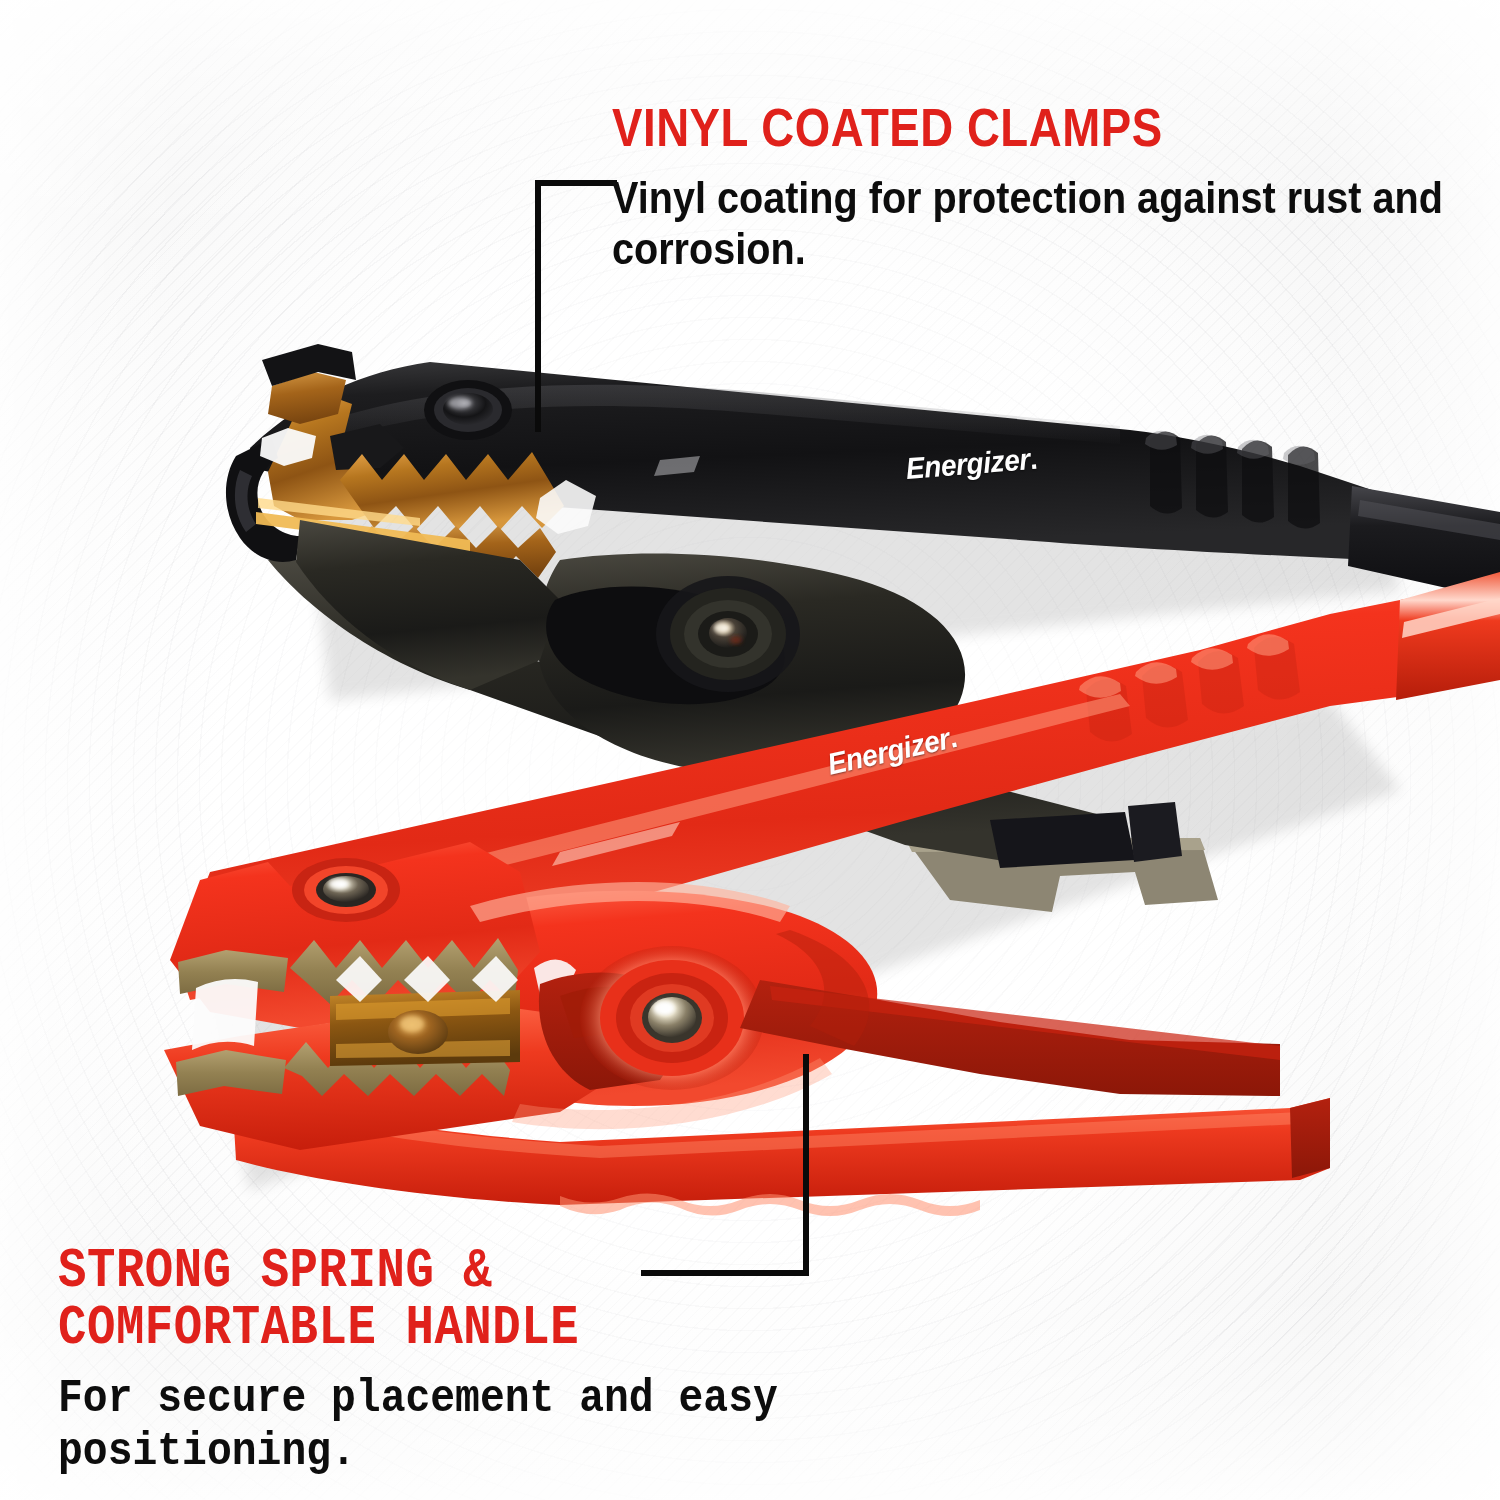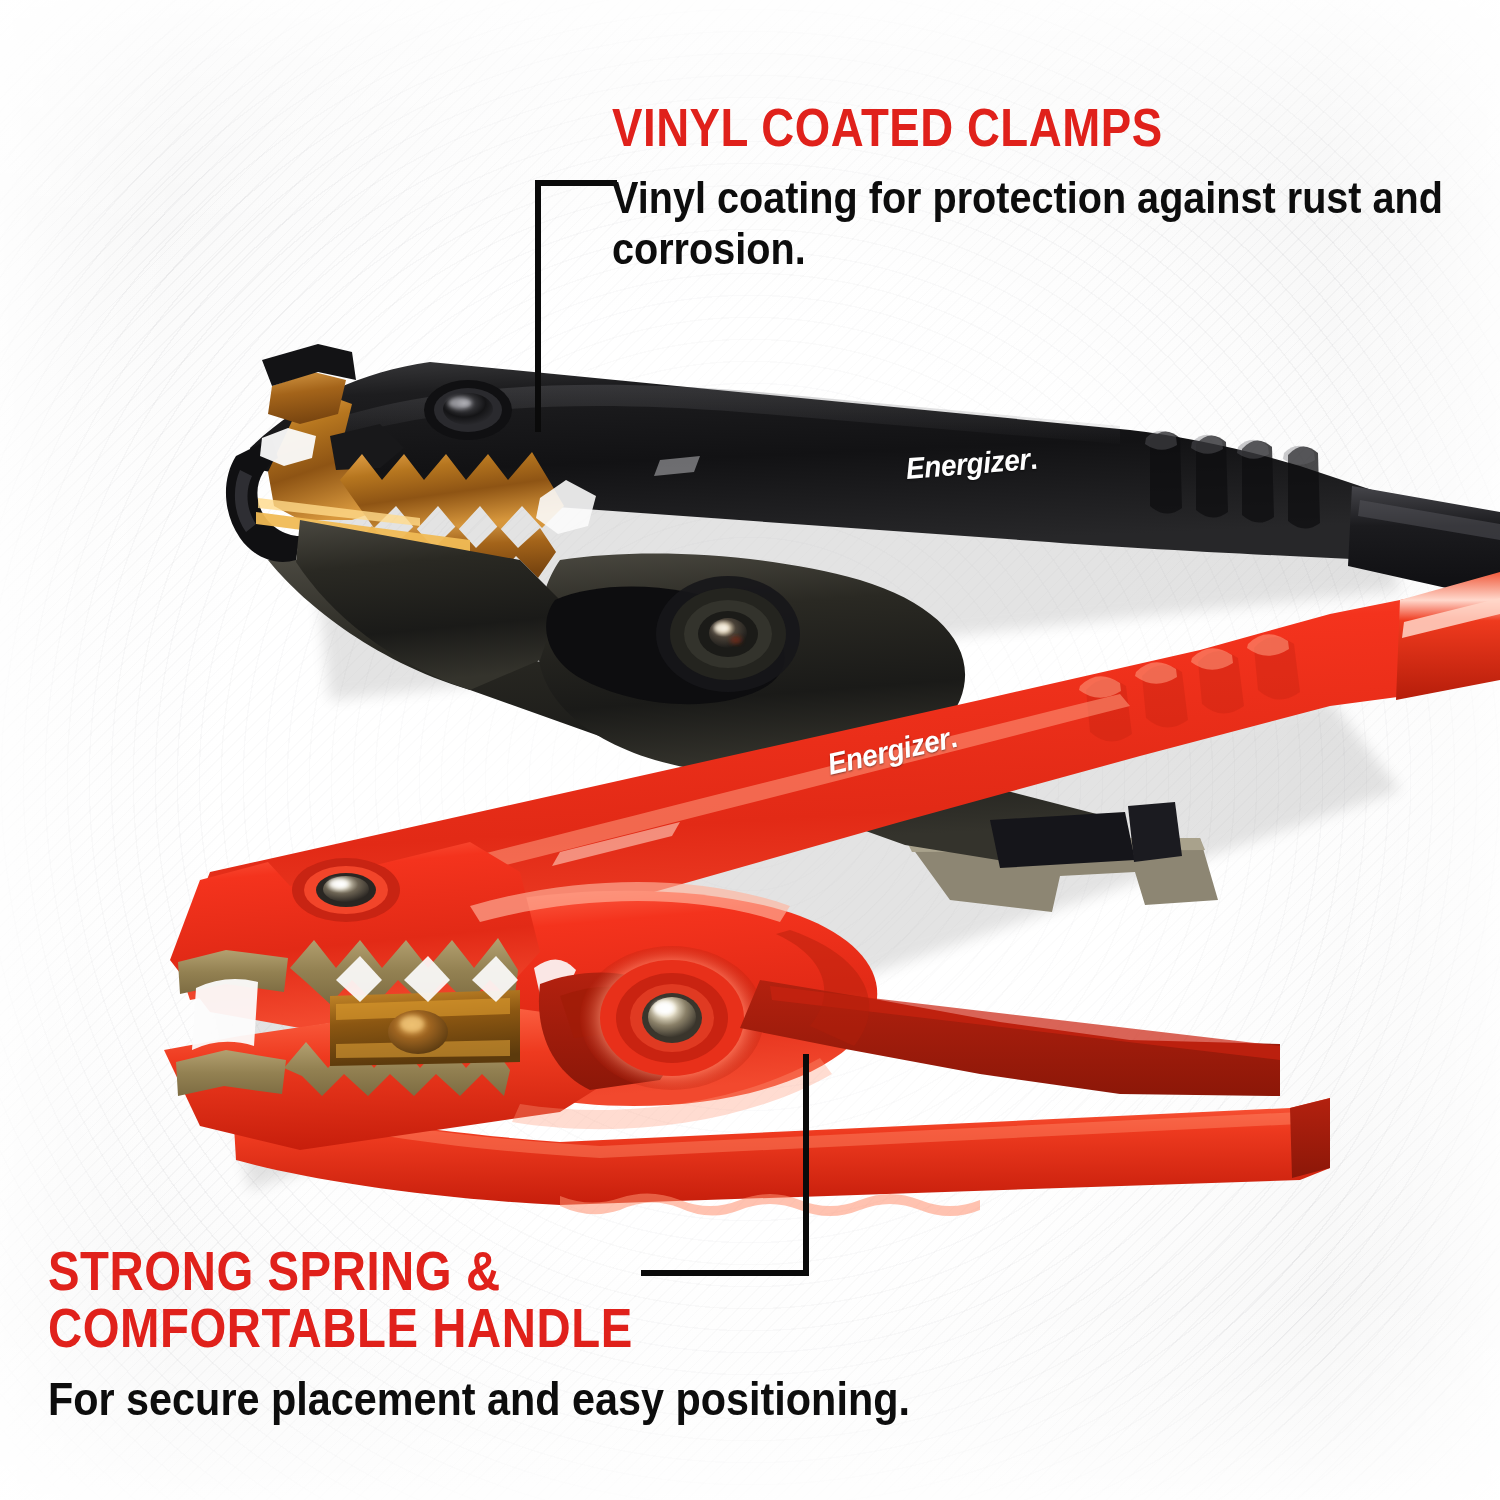--- a/index.html
+++ b/index.html
@@ -94,23 +94,24 @@
 
   #callout-top {
     left: 612px;
     top: 100px;
     width: 1020px;
   }
   #callout-top .callout-title { font-size: 53px; }
   #callout-top .callout-body { font-size: 45px; margin-top: 18px; width: 1000px; }
 
   #callout-bottom {
-    left: 48px;
+    left: 58px;
     top: 1243px;
     width: 1180px;
+    font-family: Liberation Mono, monospace;
   }
   #callout-bottom .callout-title { font-size: 55px; }
   #callout-bottom .callout-body { font-size: 47px; margin-top: 16px; }
 
   
   .leader { position: absolute; background: #0a0a0a; }
 
   
   #artwork {
     position: absolute;

